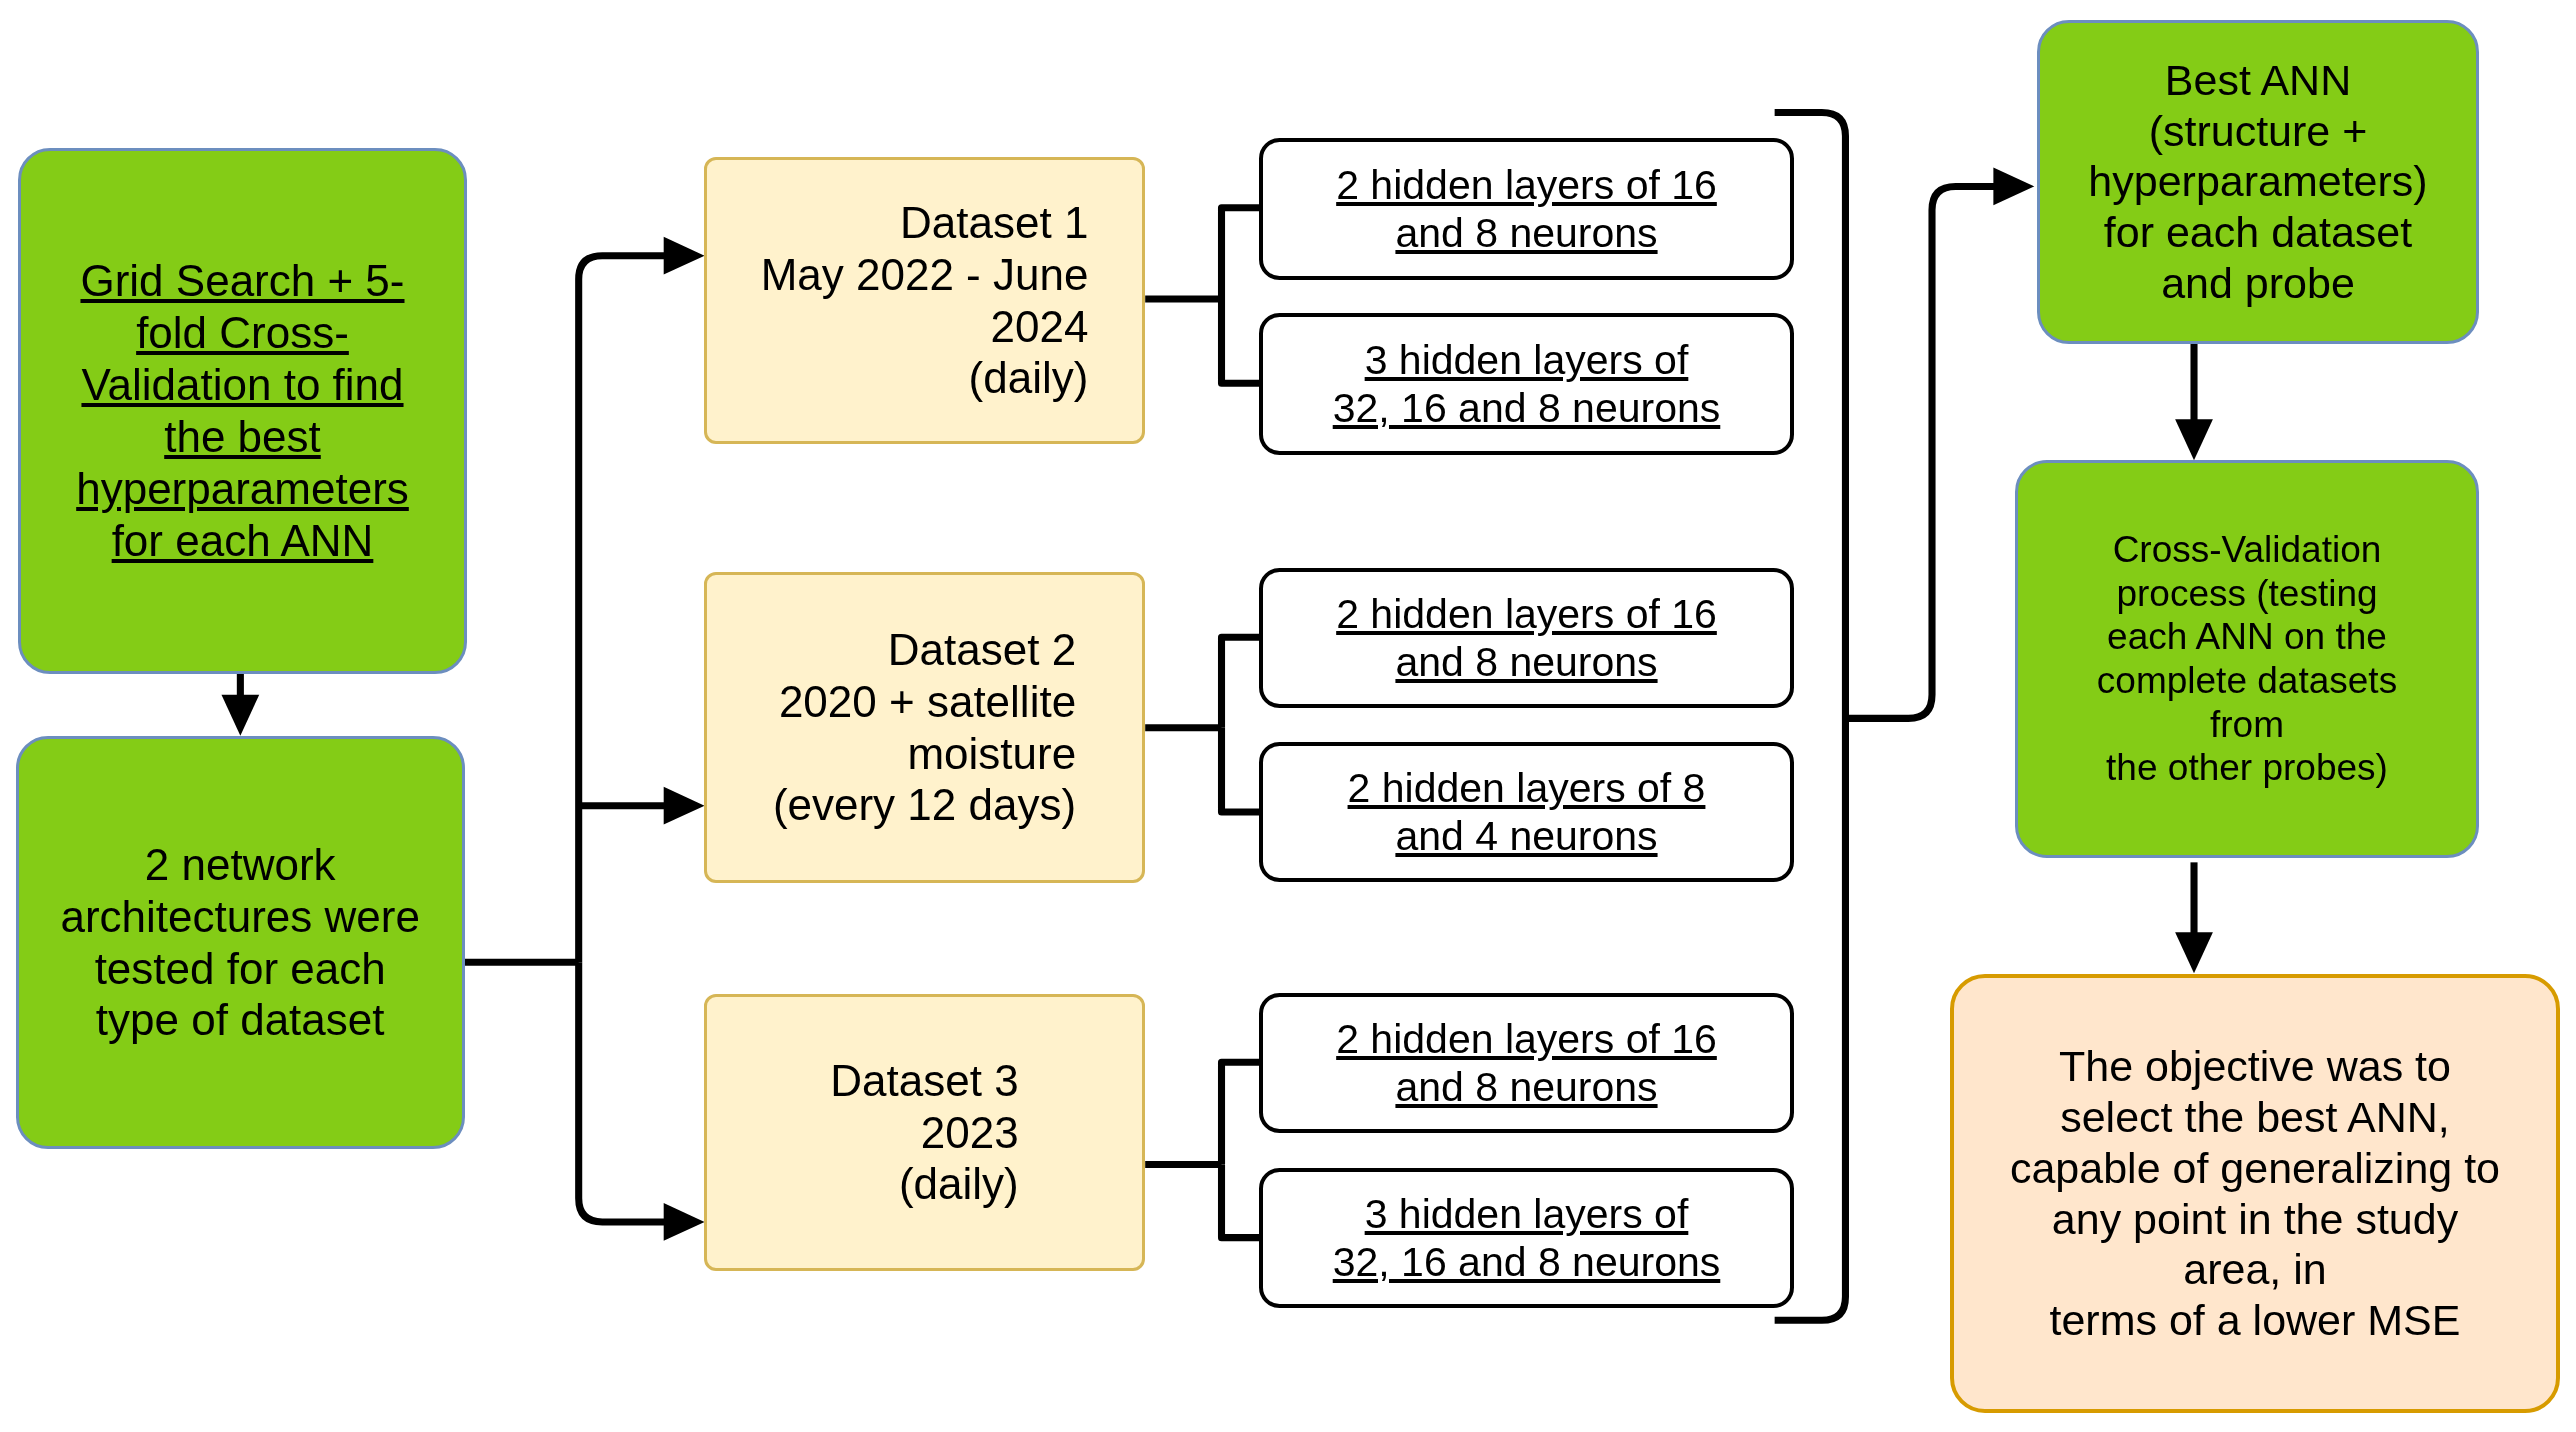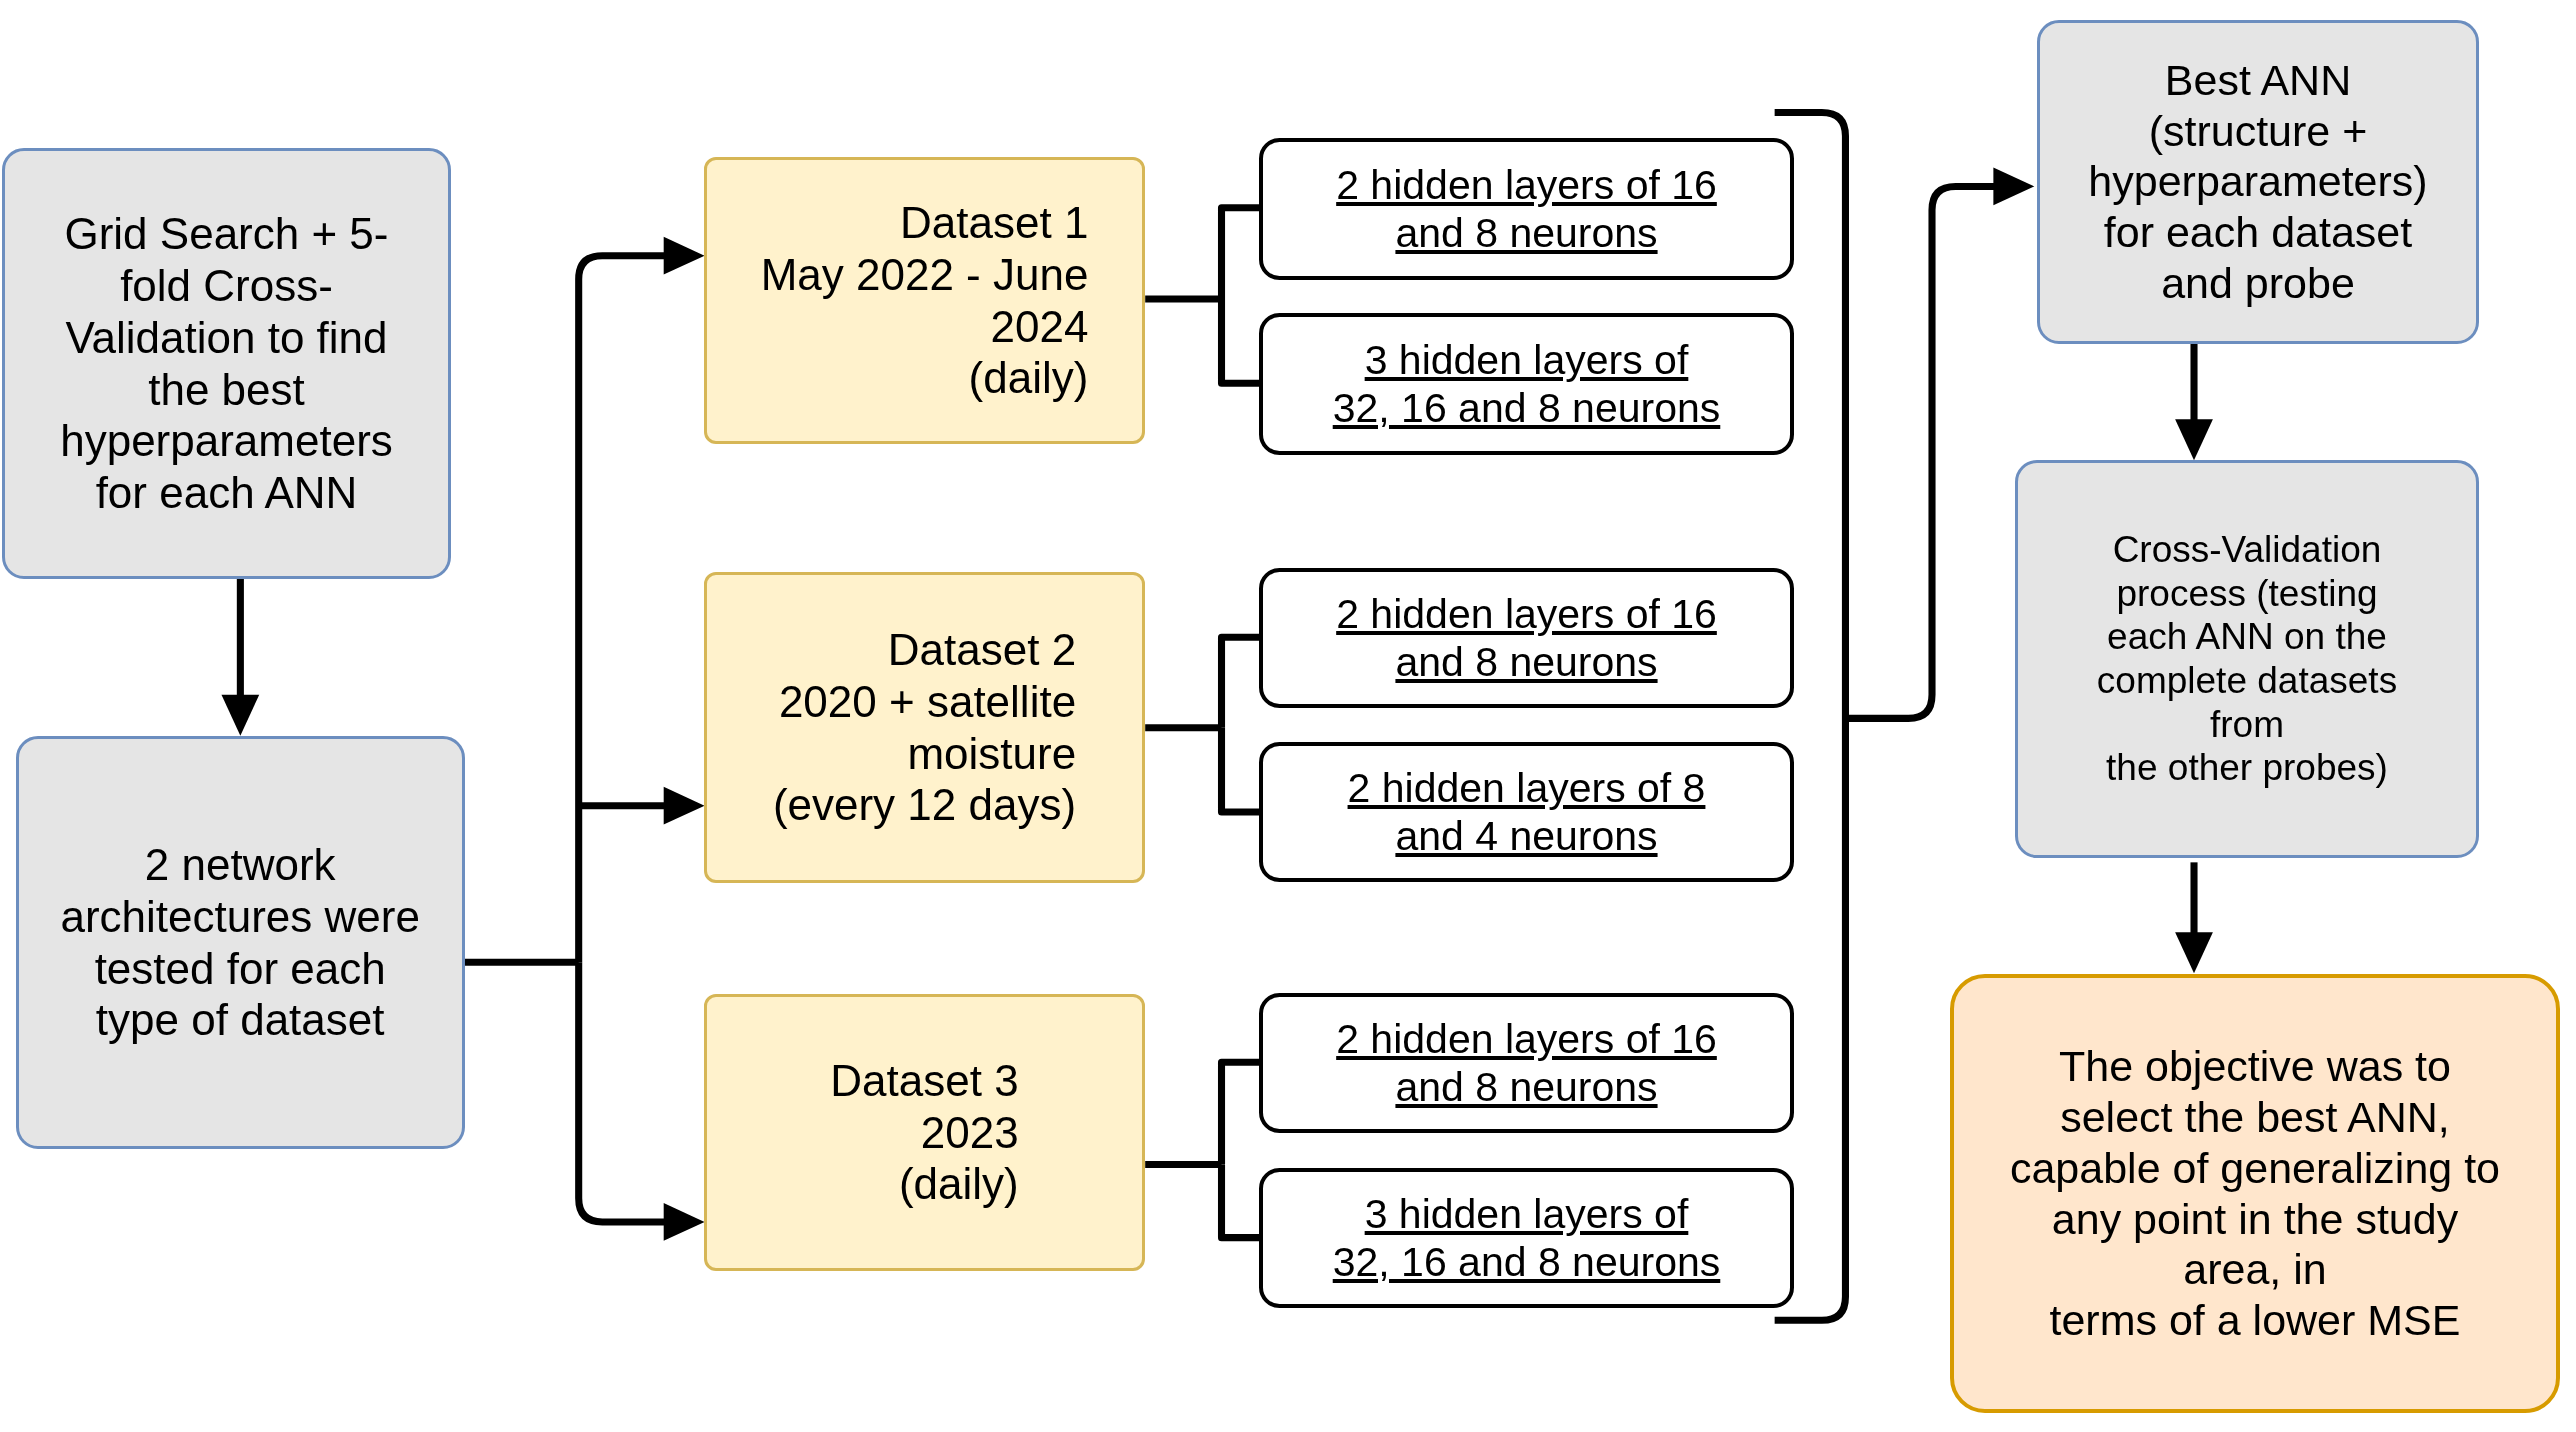--- a/index.html
+++ b/index.html
@@ -20,23 +20,23 @@
     box-sizing: border-box;
     display: flex;
     align-items: center;
     justify-content: center;
     text-align: center;
     color: #000000;
     white-space: pre-line;
     line-height: 1.18;
   }
   .node-blue {
-    background: #e5e5e5;
+    background: #84cc16;
     border: 3.9px solid #6c8ebf;
-    border-radius: 22px;
+    border-radius: 32px;
   }
   .node-yellow {
     background: #fff2cc;
     border: 3.9px solid #d6b656;
     border-radius: 12px;
     text-align: right;
   }
   .node-peach {
     background: #ffe6cc;
     border: 4.7px solid #d79b00;
@@ -109,21 +109,21 @@
     <path class="edge-path" d="M 2345,913 Q 2375,913 2405,913 L 2425,913 Q 2455,913 2455,883 L 2455,267 Q 2455,237 2485,237 L 2545,237"></path>
     <polygon class="arrow-head" points="2585,237 2533,213 2533,261"></polygon>
 
     <path class="edge-path" d="M 2788,437 L 2788,545"></path>
     <polygon class="arrow-head" points="2788,585 2764,533 2812,533"></polygon>
 
     <path class="edge-path" d="M 2788,1096 L 2788,1197"></path>
     <polygon class="arrow-head" points="2788,1237 2764,1185 2812,1185"></polygon>
   </svg>
 
-  <div class="node node-blue" style="left:2px; top:148px; width:449px; height:431px; font-size:44px;">Grid Search + 5-
+  <div class="node node-blue" style="left:18px; top:148px; width:449px; height:526px; font-size:44px;text-decoration:underline;">Grid Search + 5-
 fold Cross-
 Validation to find
 the best
 hyperparameters
 for each ANN</div>
 
   <div class="node node-blue" style="left:15.7px; top:736px; width:449px; height:413px; font-size:44px;">2 network
 architectures were
 tested for each
 type of dataset</div>

